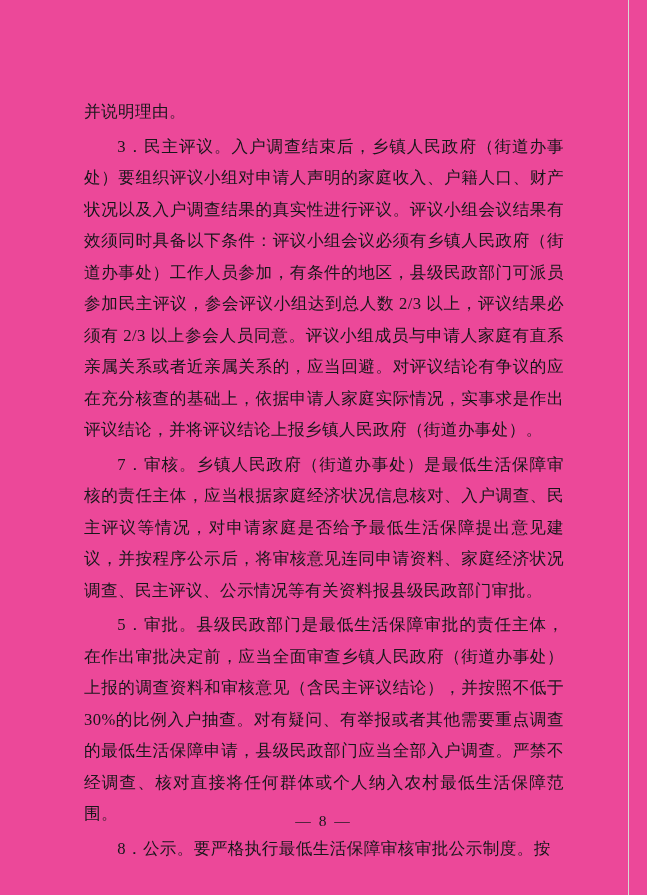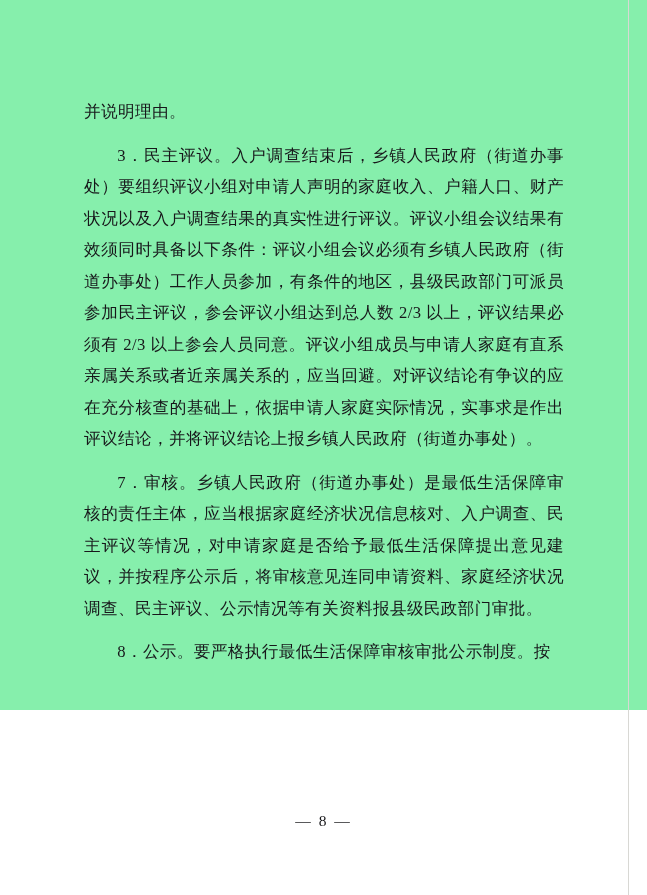--- a/index.html
+++ b/index.html
@@ -12,22 +12,22 @@
     background: #ffffff;
     font-family: "Liberation Serif", "DejaVu Serif", serif;
     color: #1a1a1a;
     overflow: hidden;
     position: relative;
   }
   .page {
     position: absolute;
     top: 0; left: 0;
     width: 647px;
-    height: 710px;
-    background: #86efac;
+    height: 895px;
+    background: #ec4899;
   }
   .right-rule {
     position: absolute;
     top: 0;
     right: 18px;
     width: 1px;
     height: 895px;
     background: #d8d8d4;
   }
   .content {
@@ -39,21 +39,21 @@
   p.para {
     margin: 0 0 0 0;
     font-size: 16.6px;
     line-height: 31.5px;
     text-align: justify;
     text-justify: inter-ideograph;
     letter-spacing: 0.4px;
     color: #17171a;
   }
   p.para + p.para {
-    margin-top: 12px;
+    margin-top: 3px;
   }
   p.indent {
     text-indent: 2em;
   }
   .footer {
     position: absolute;
     left: 0;
     top: 812px;
     width: 647px;
     text-align: center;
@@ -69,20 +69,21 @@
 <body>
 
 <div class="page">
 
   <div class="right-rule"></div>
 
   <div class="content">
     <p class="para">并说明理由。</p>
     <p class="para indent">3．民主评议。入户调查结束后，乡镇人民政府（街道办事处）要组织评议小组对申请人声明的家庭收入、户籍人口、财产状况以及入户调查结果的真实性进行评议。评议小组会议结果有效须同时具备以下条件：评议小组会议必须有乡镇人民政府（街道办事处）工作人员参加，有条件的地区，县级民政部门可派员参加民主评议，参会评议小组达到总人数 2/3 以上，评议结果必须有 2/3 以上参会人员同意。评议小组成员与申请人家庭有直系亲属关系或者近亲属关系的，应当回避。对评议结论有争议的应在充分核查的基础上，依据申请人家庭实际情况，实事求是作出评议结论，并将评议结论上报乡镇人民政府（街道办事处）。</p>
     <p class="para indent">7．审核。乡镇人民政府（街道办事处）是最低生活保障审核的责任主体，应当根据家庭经济状况信息核对、入户调查、民主评议等情况，对申请家庭是否给予最低生活保障提出意见建议，并按程序公示后，将审核意见连同申请资料、家庭经济状况调查、民主评议、公示情况等有关资料报县级民政部门审批。</p>
+    <p class="para indent">5．审批。县级民政部门是最低生活保障审批的责任主体，在作出审批决定前，应当全面审查乡镇人民政府（街道办事处）上报的调查资料和审核意见（含民主评议结论），并按照不低于 30%的比例入户抽查。对有疑问、有举报或者其他需要重点调查的最低生活保障申请，县级民政部门应当全部入户调查。严禁不经调查、核对直接将任何群体或个人纳入农村最低生活保障范围。</p>
     <p class="para indent">8．公示。要严格执行最低生活保障审核审批公示制度。按</p>
   </div>
 
   <div class="footer">
     <span class="pagenum-wrap">— 8 —</span>
   </div>
 
 </div>
 
 </body></html>

